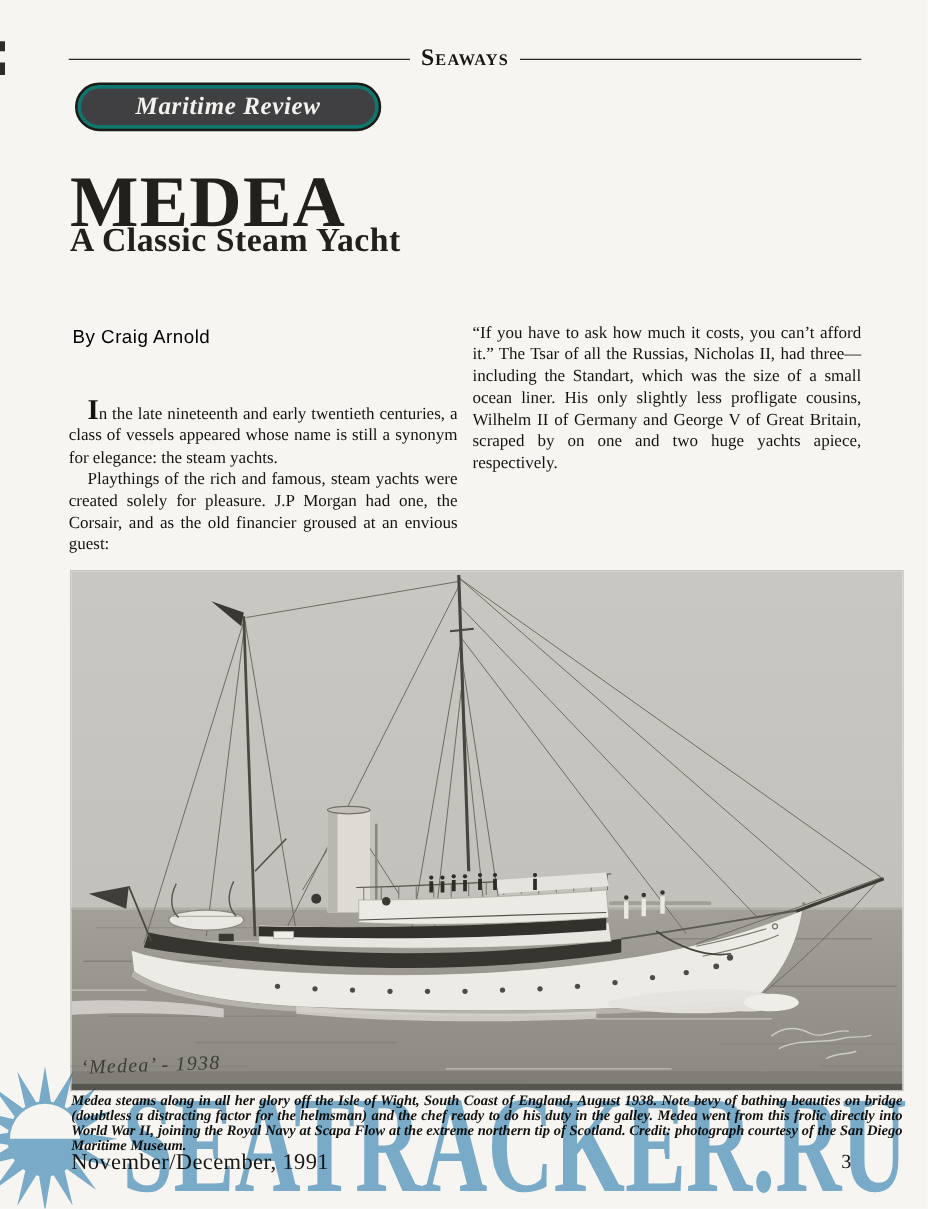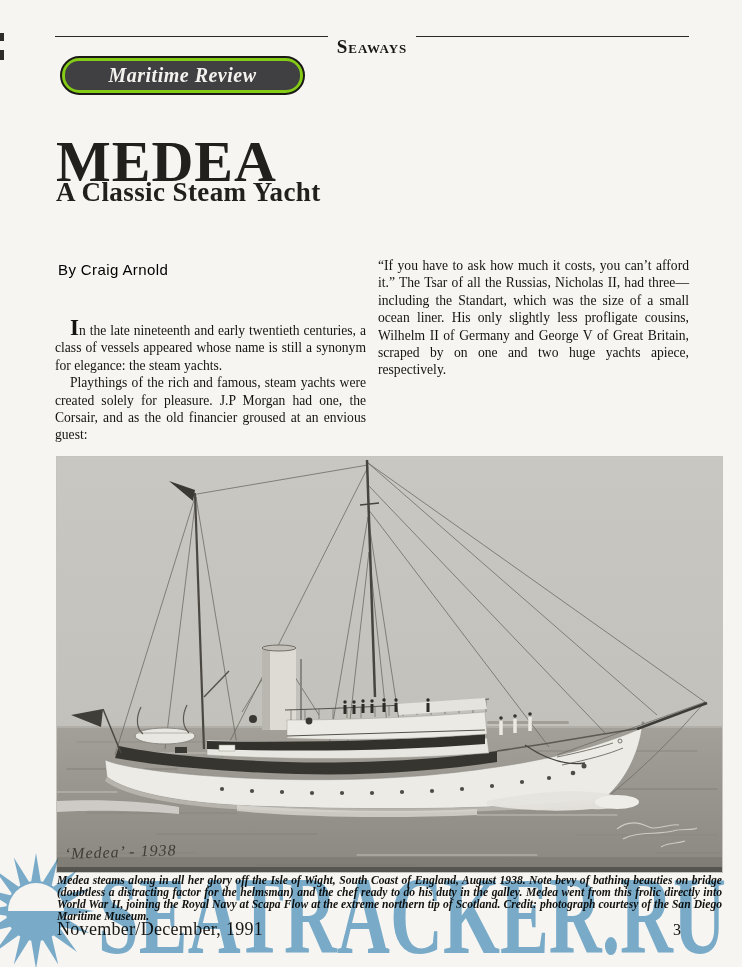--- a/index.html
+++ b/index.html
@@ -3,26 +3,26 @@
 <meta charset="utf-8">
 <style>
   html,body{margin:0;padding:0;}
   body{
     width:742px;height:967px;position:relative;overflow:hidden;
     background:#f6f5f2;color:#1d1b18;
     font-family:"Liberation Serif","DejaVu Serif",serif;
   }
   .abs{position:absolute;}
   
-  .header-row{left:55px;top:36px;width:634px;display:flex;gap:9px;}
+  .header-row{left:55px;top:36px;width:634px;display:flex;align-items:center;gap:9px;}
   .rule{flex:1;height:0;border-top:1.6px solid #2a2825;}
   .mag-title{font-variant:small-caps;font-weight:600;font-size:19px;letter-spacing:1px;color:#191714;white-space:nowrap;}
   
-  .badge-outer{left:60px;top:56px;width:245px;height:39px;border:2px solid #1c1a17;border-radius:20px;
-    padding:3px;box-sizing:border-box;background:#84cc16;}
+  .badge-outer{left:60px;top:66px;width:245px;height:39px;border:2px solid #1c1a17;border-radius:20px;
+    padding:3px;box-sizing:border-box;background:#0f766e;}
   .badge-inner{width:100%;height:100%;background:#403f41;border-radius:14px;display:flex;align-items:center;justify-content:center;}
   .badge-text{color:#f4f2ee;font-style:italic;font-weight:600;font-size:20px;letter-spacing:.5px;}
   
   .title{left:56px;top:133px;font-size:58px;line-height:1;font-weight:700;letter-spacing:1px;color:#21201d;}
   .subtitle{left:56px;top:179px;font-size:27px;line-height:1;font-weight:700;letter-spacing:.4px;color:#21201d;}
   .byline{left:58px;top:261px;font-family:"Liberation Sans",sans-serif;font-size:15px;letter-spacing:.4px;color:#000000;}
   
   .col{width:311px;font-size:13.6px;line-height:17.4px;text-align:justify;color:#151310;}
   .col-left{left:55px;top:316px;}
   .col-right{left:378px;top:257px;}

